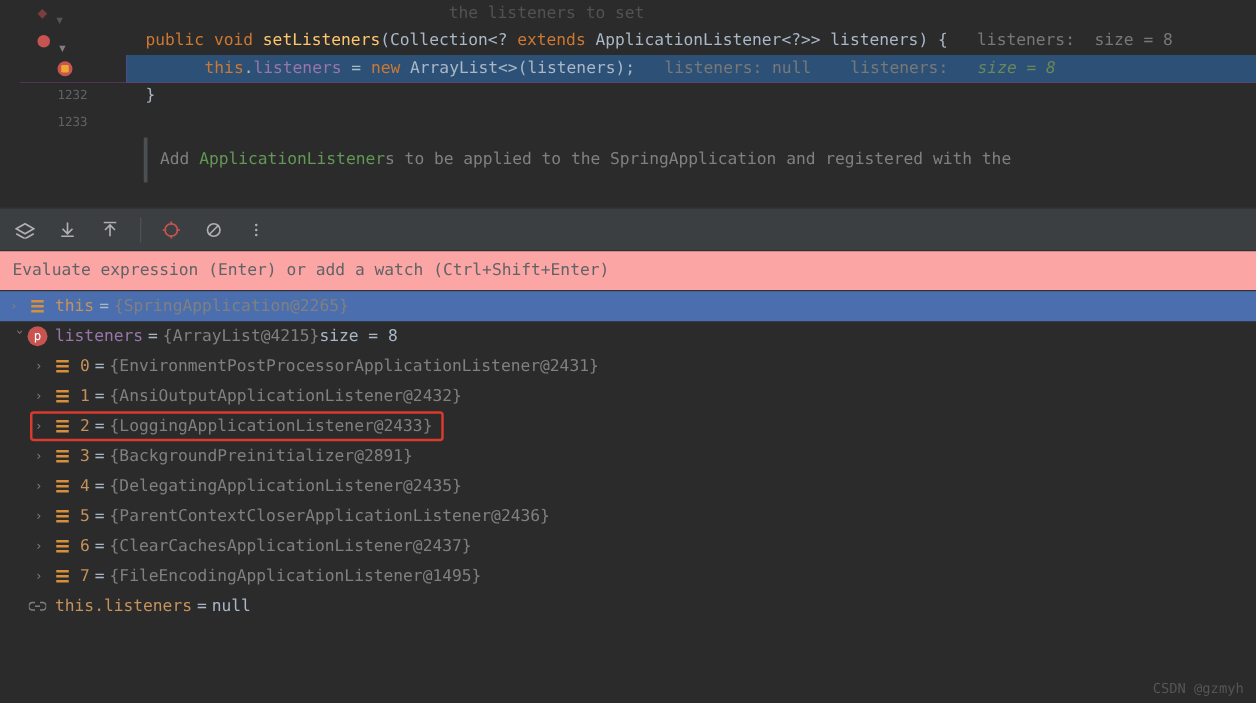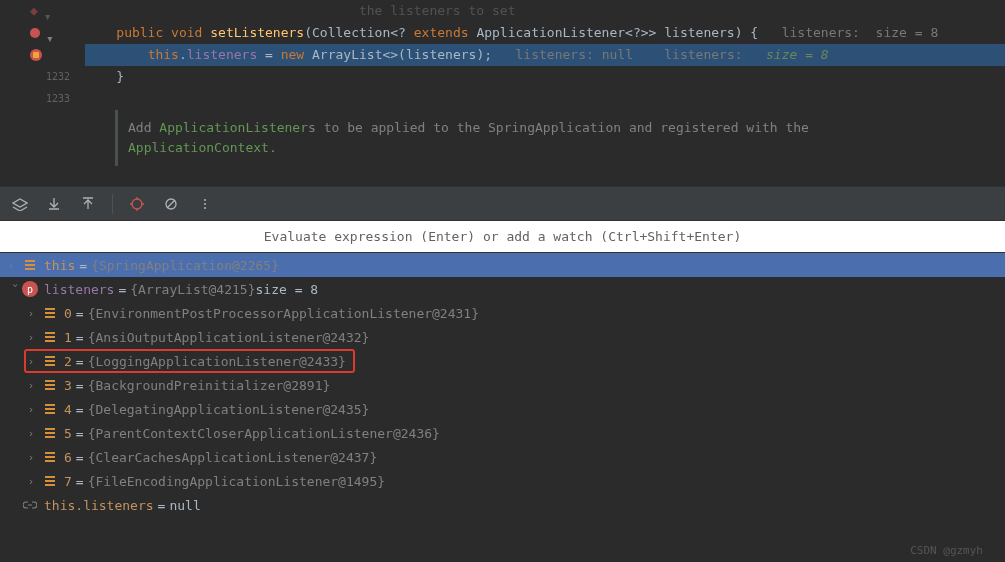--- a/index.html
+++ b/index.html
@@ -39,20 +39,21 @@
       gap: 6px;
       padding-left: 30px;
       flex-shrink: 0;
     }
     .code-content {
       flex: 1;
       white-space: pre;
     }
     .highlighted-line {
       background: #d946ef;
+      margin-left: 16px;
     }
     .highlighted-line .code-content {
       background: #2d5176;
     }
     .kw { color: #cc7832; }
     .method { color: #ffc66d; }
     .type { color: #a9b7c6; }
     .field { color: #9876aa; }
     .param { color: #a9b7c6; }
     .hint { color: #787878; }
@@ -86,26 +87,25 @@
       cursor: pointer;
       color: #afb1b3;
     }
     .icon-divider {
       width: 1px;
       height: 20px;
       background: #515151;
     }
     
     .expression-input {
-      background: #ffffff;
+      background: #fca5a5;
       padding: 8px 10px;
       color: #606366;
       font-family: 'Menlo', monospace;
       border-bottom: 1px solid #323232;
-      text-align: center;
     }
     
     .variables-panel {
       background: #2b2b2b;
     }
     .var-row {
       display: flex;
       align-items: center;
       height: 24px;
       padding-left: 8px;
@@ -157,21 +157,21 @@
       border-radius: 50%; background: #c75450;
     }
     .chevron {
       width: 10px; height: 10px;
       color: #808080;
     }
     
     .watermark {
       position: absolute;
       bottom: 5px;
-      right: 22px;
+      right: 10px;
       color: #555;
       font-size: 11px;
     }
     .var-name.idx { color: #c5925b; }
     .bars-icon {
       display: inline-flex;
       flex-direction: column;
       gap: 2px;
     }
     .bars-icon span {
@@ -214,21 +214,20 @@
     <div class="code-content">    <span>}</span></div>
   </div>
 
   <div class="code-line">
     <div class="gutter">1233</div>
     <div class="code-content"></div>
   </div>
 
   <div class="doc-block">
     <div class="doc-line"><span>Add </span><span class="doc-type">ApplicationListener</span><span>s to be applied to the SpringApplication and registered with the</span></div>
-    <div class="doc-line"><span class="doc-type">ApplicationContext</span><span>.</span></div>
   </div>
 
   <div style="height:20px;"></div>
 </div>
 
 <div class="separator-bar">
   <span class="icon-btn">
     <svg width="16" height="14" viewBox="0 0 16 14">
         <path d="M1 6 L8 2 L15 6 L8 10 Z M1 10 L8 14 L15 10" fill="none" stroke="#afb1b3" stroke-width="1.3"></path>
       </svg>

